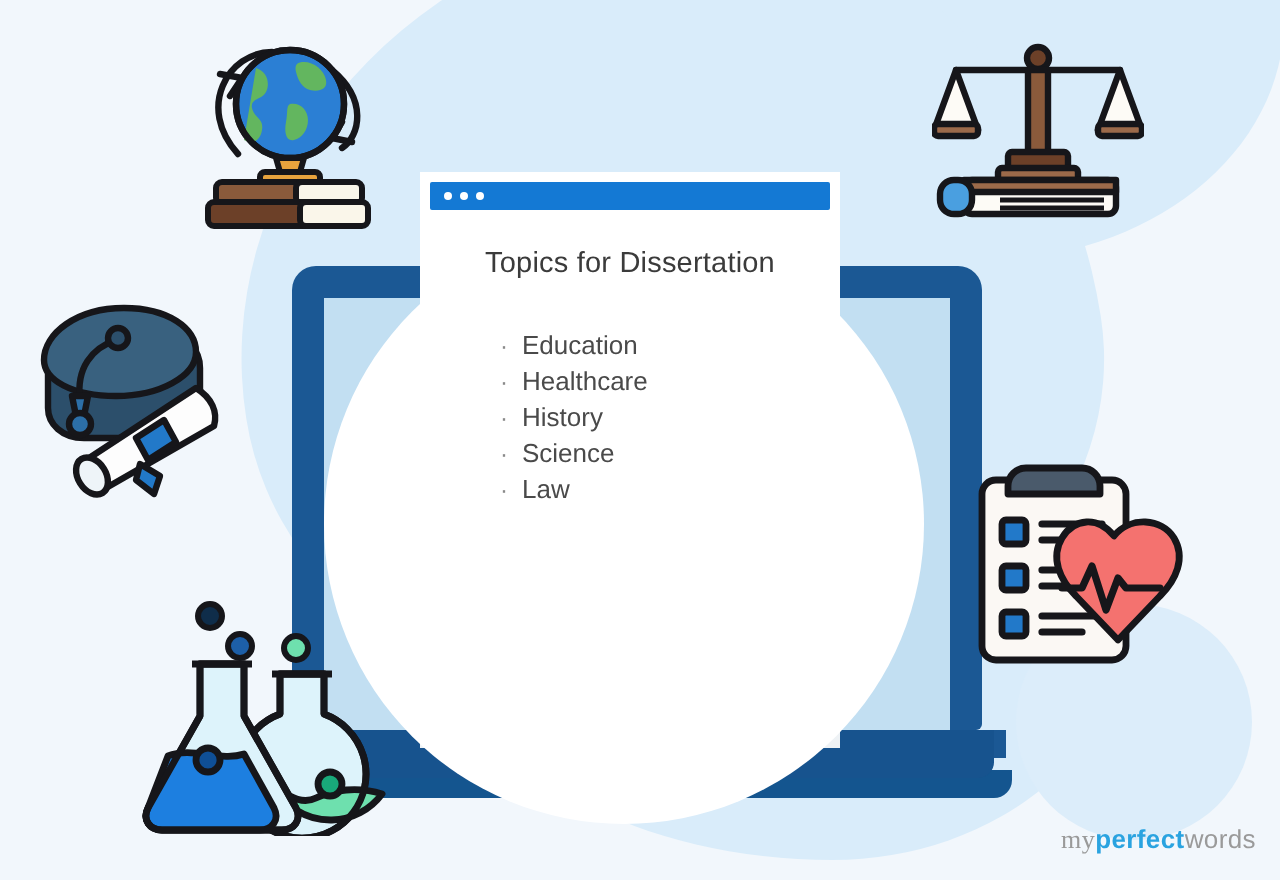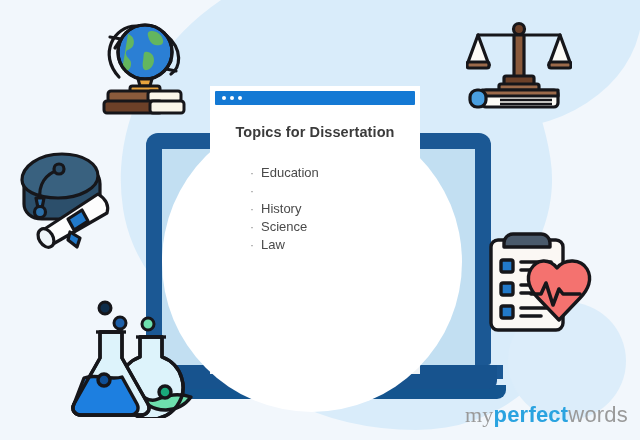--- a/index.html
+++ b/index.html
@@ -81,42 +81,42 @@
     display:flex;align-items:center;
     border-radius:1px;
   }
   .tb-dots{display:flex;gap:4px;margin-left:7px;}
   .dot{width:4px;height:4px;border-radius:50%;background:#ffffff;}
 
   .card-body{position:absolute;left:0;top:0;width:100%;height:100%;}
   .card-title{
     position:absolute;left:0;top:38px;width:100%;
     text-align:center;
-    font-size:14.5px;font-weight:bold;color:#3b3b3b;
+    font-size:14.5px;font-weight:normal;color:#3b3b3b;
     letter-spacing:0.1px;
   }
   .topic-list{
     position:absolute;left:40px;top:78px;
     margin:0;padding:0;list-style:none;
   }
   .topic-list li{
     display:flex;align-items:baseline;
     font-size:13px;color:#4a4a4a;line-height:18px;margin-bottom:0px;
   }
   .topic-list li .bul{
     width:11px;color:#8a8a8a;font-size:12px;flex:none;
   }
 
   
   .ill{position:absolute;}
 
   
   #logo{
     position:absolute;right:12px;bottom:12px;
-    font-size:22px;letter-spacing:.2px;white-space:nowrap;
+    font-size:13px;letter-spacing:.2px;white-space:nowrap;
   }
   #logo .w-my{color:#9a9a9a;font-family:"Liberation Serif",serif;}
   #logo .w-perfect{color:#2aa3e0;font-weight:bold;}
   #logo .w-words{color:#9a9a9a;}
 </style>
 </head>
 <body>
 
 <div id="stage">
 
@@ -148,20 +148,21 @@
 
     <div class="card-body">
       <div class="card-title">Topics for Dissertation</div>
       <ul class="topic-list">
         <li>
           <span class="bul">·</span>
           <span>Education</span>
         </li>
         <li>
           <span class="bul">·</span>
+          <span>Healthcare</span>
         </li>
         <li>
           <span class="bul">·</span>
           <span>History</span>
         </li>
         <li>
           <span class="bul">·</span>
           <span>Science</span>
         </li>
         <li>

